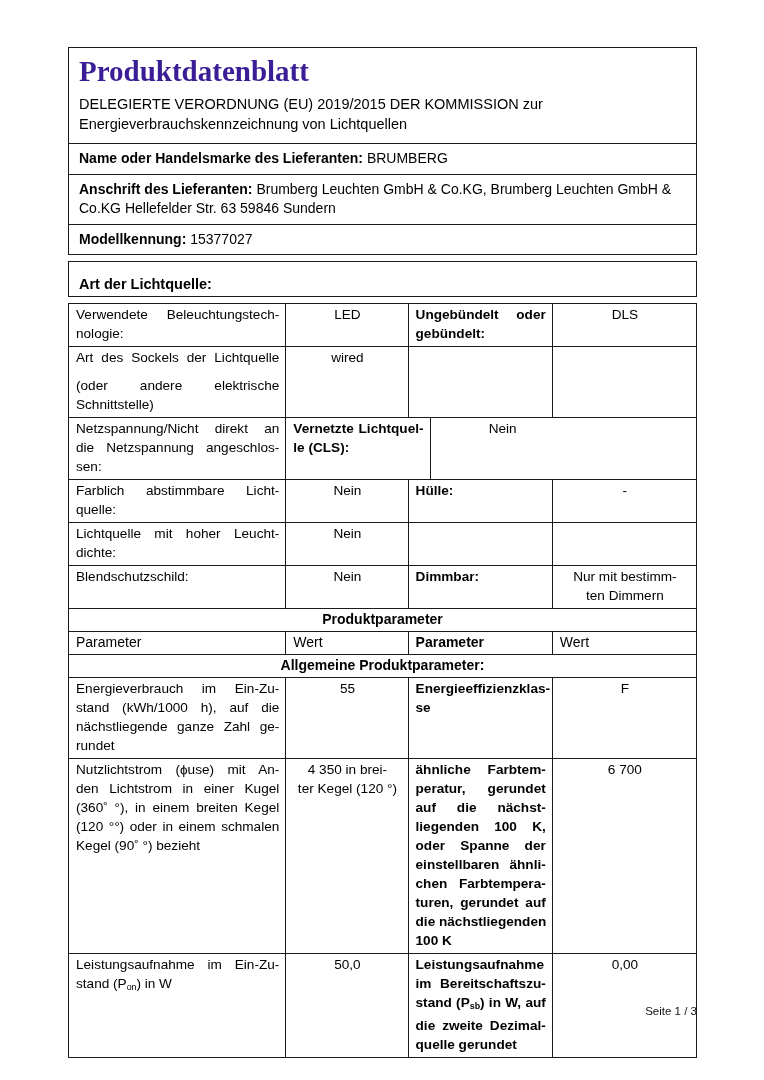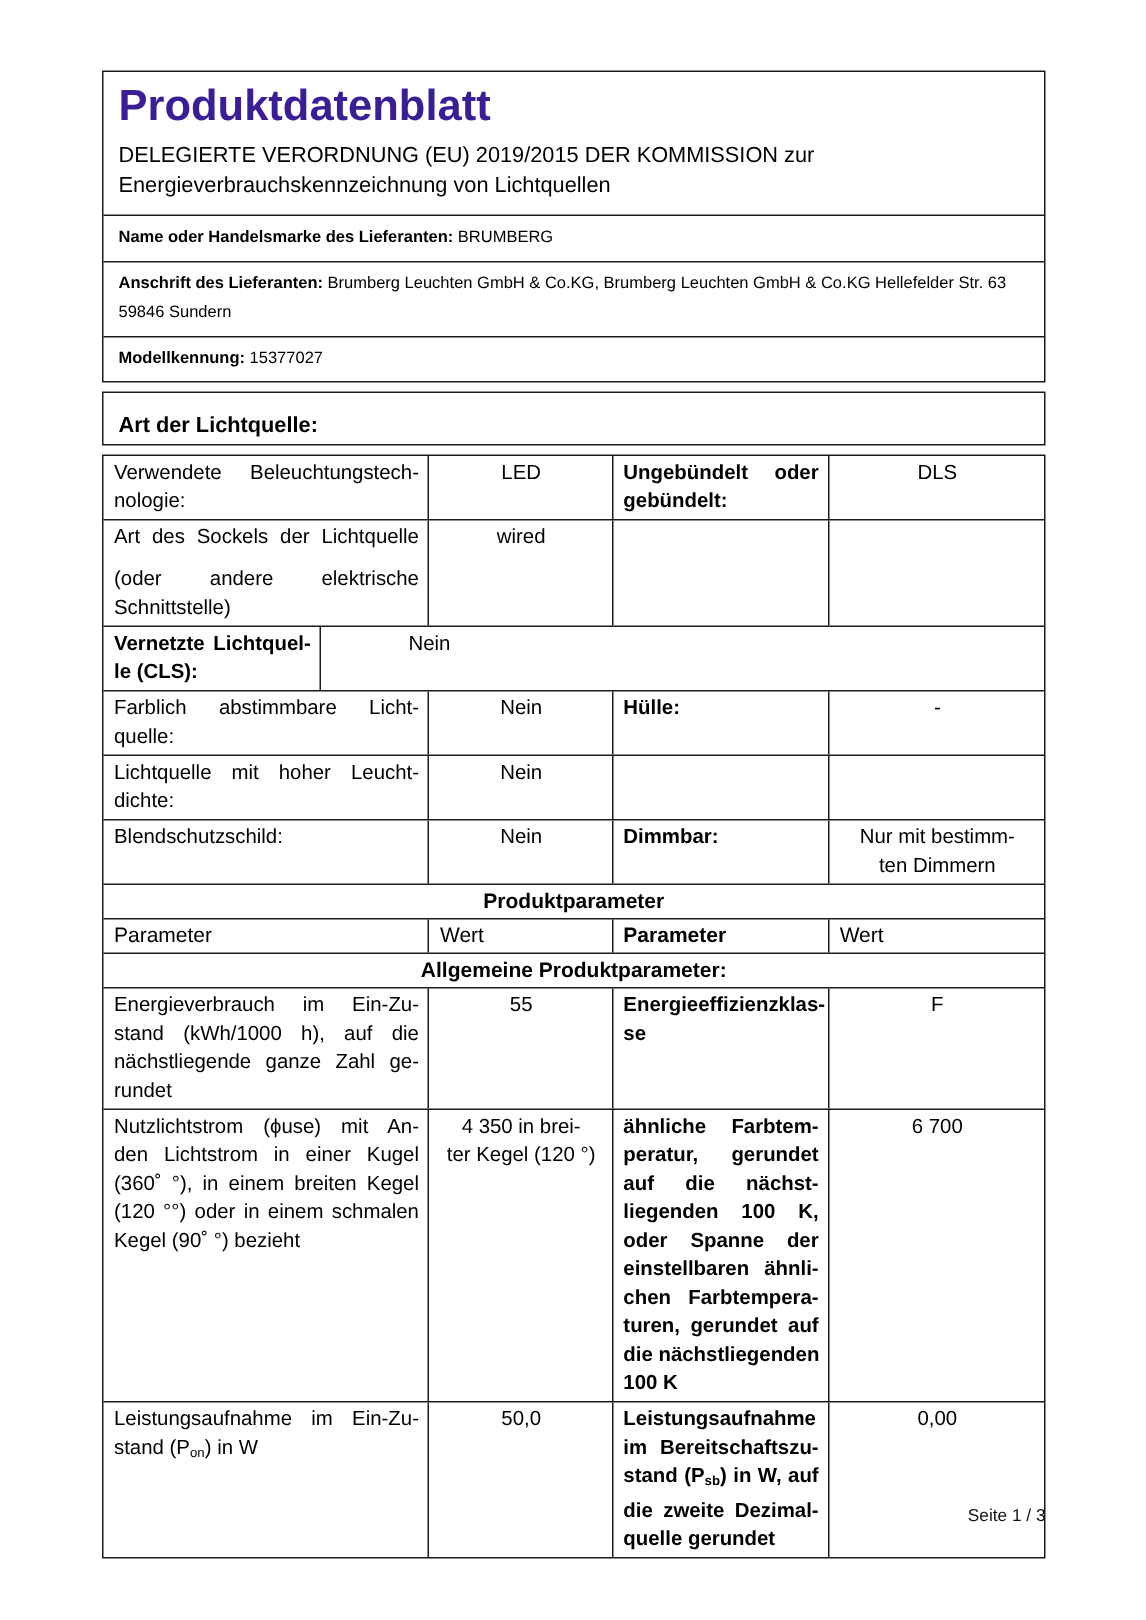--- a/index.html
+++ b/index.html
@@ -8,24 +8,24 @@
     width:764px; height:1080px; position:relative;
     font-family:"Liberation Sans", sans-serif; color:#000;
     overflow:hidden;
   }
   .sheet { position:absolute; left:68px; top:47px; width:629px; }
   .box { border:1.5px solid #1a1a1a; }
   .gap { height:6px; }
 
   
   .titlebox { padding:6px 10px 9px 10px; }
-  .doc-title { font-size:29px; font-weight:bold; letter-spacing:0; line-height:34px; }
+  .doc-title { font-size:29px; font-weight:bold; letter-spacing:0; line-height:34px;font-family:Liberation Serif, serif; }
   .doc-subtitle { margin-top:7px; font-size:14.5px; line-height:19.5px; }
 
-  .inforow { border-top:1.5px solid #1a1a1a; padding:5px 10px; font-size:11px; line-height:19.5px; }
+  .inforow { border-top:1.5px solid #1a1a1a; padding:5px 10px; font-size:14px; line-height:19.5px; }
   .lbl { font-weight:bold; }
   .val { font-weight:normal; }
 
   .headingbox { padding:14px 10px 4px 10px; font-size:14.5px; font-weight:bold; }
 
   
   .tbl { border:1.5px solid #1a1a1a; font-size:13.6px; line-height:19px; }
   .trow { display:flex; align-items:stretch; }
   .trow + .trow { border-top:1.5px solid #1a1a1a; }
   .td { padding:1px 6px 3px 7px; }
@@ -105,20 +105,25 @@
           <div class="ln"></div>
           <div class="ln">(oder andere elektrische</div>
           <div class="ln">Schnittstelle)</div>
         </div>
       <div class="td c2 center">wired</div>
       <div class="td c3 just"></div>
       <div class="td c4 center"></div>
     </div>
 
     <div class="trow">
+      <div class="td c1 just">
+          <div class="ln">Netzspannung/Nicht direkt an</div>
+          <div class="ln">die Netzspannung angeschlos-</div>
+          <div class="ln">sen:</div>
+        </div>
       <div class="td c3 just">
           <div class="ln">Vernetzte Lichtquel-</div>
           <div class="ln">le (CLS):</div>
         </div>
       <div class="td c4 center">Nein</div>
     </div>
 
     <div class="trow">
       <div class="td c1 just">
           <div class="ln">Farblich abstimmbare Licht-</div>

